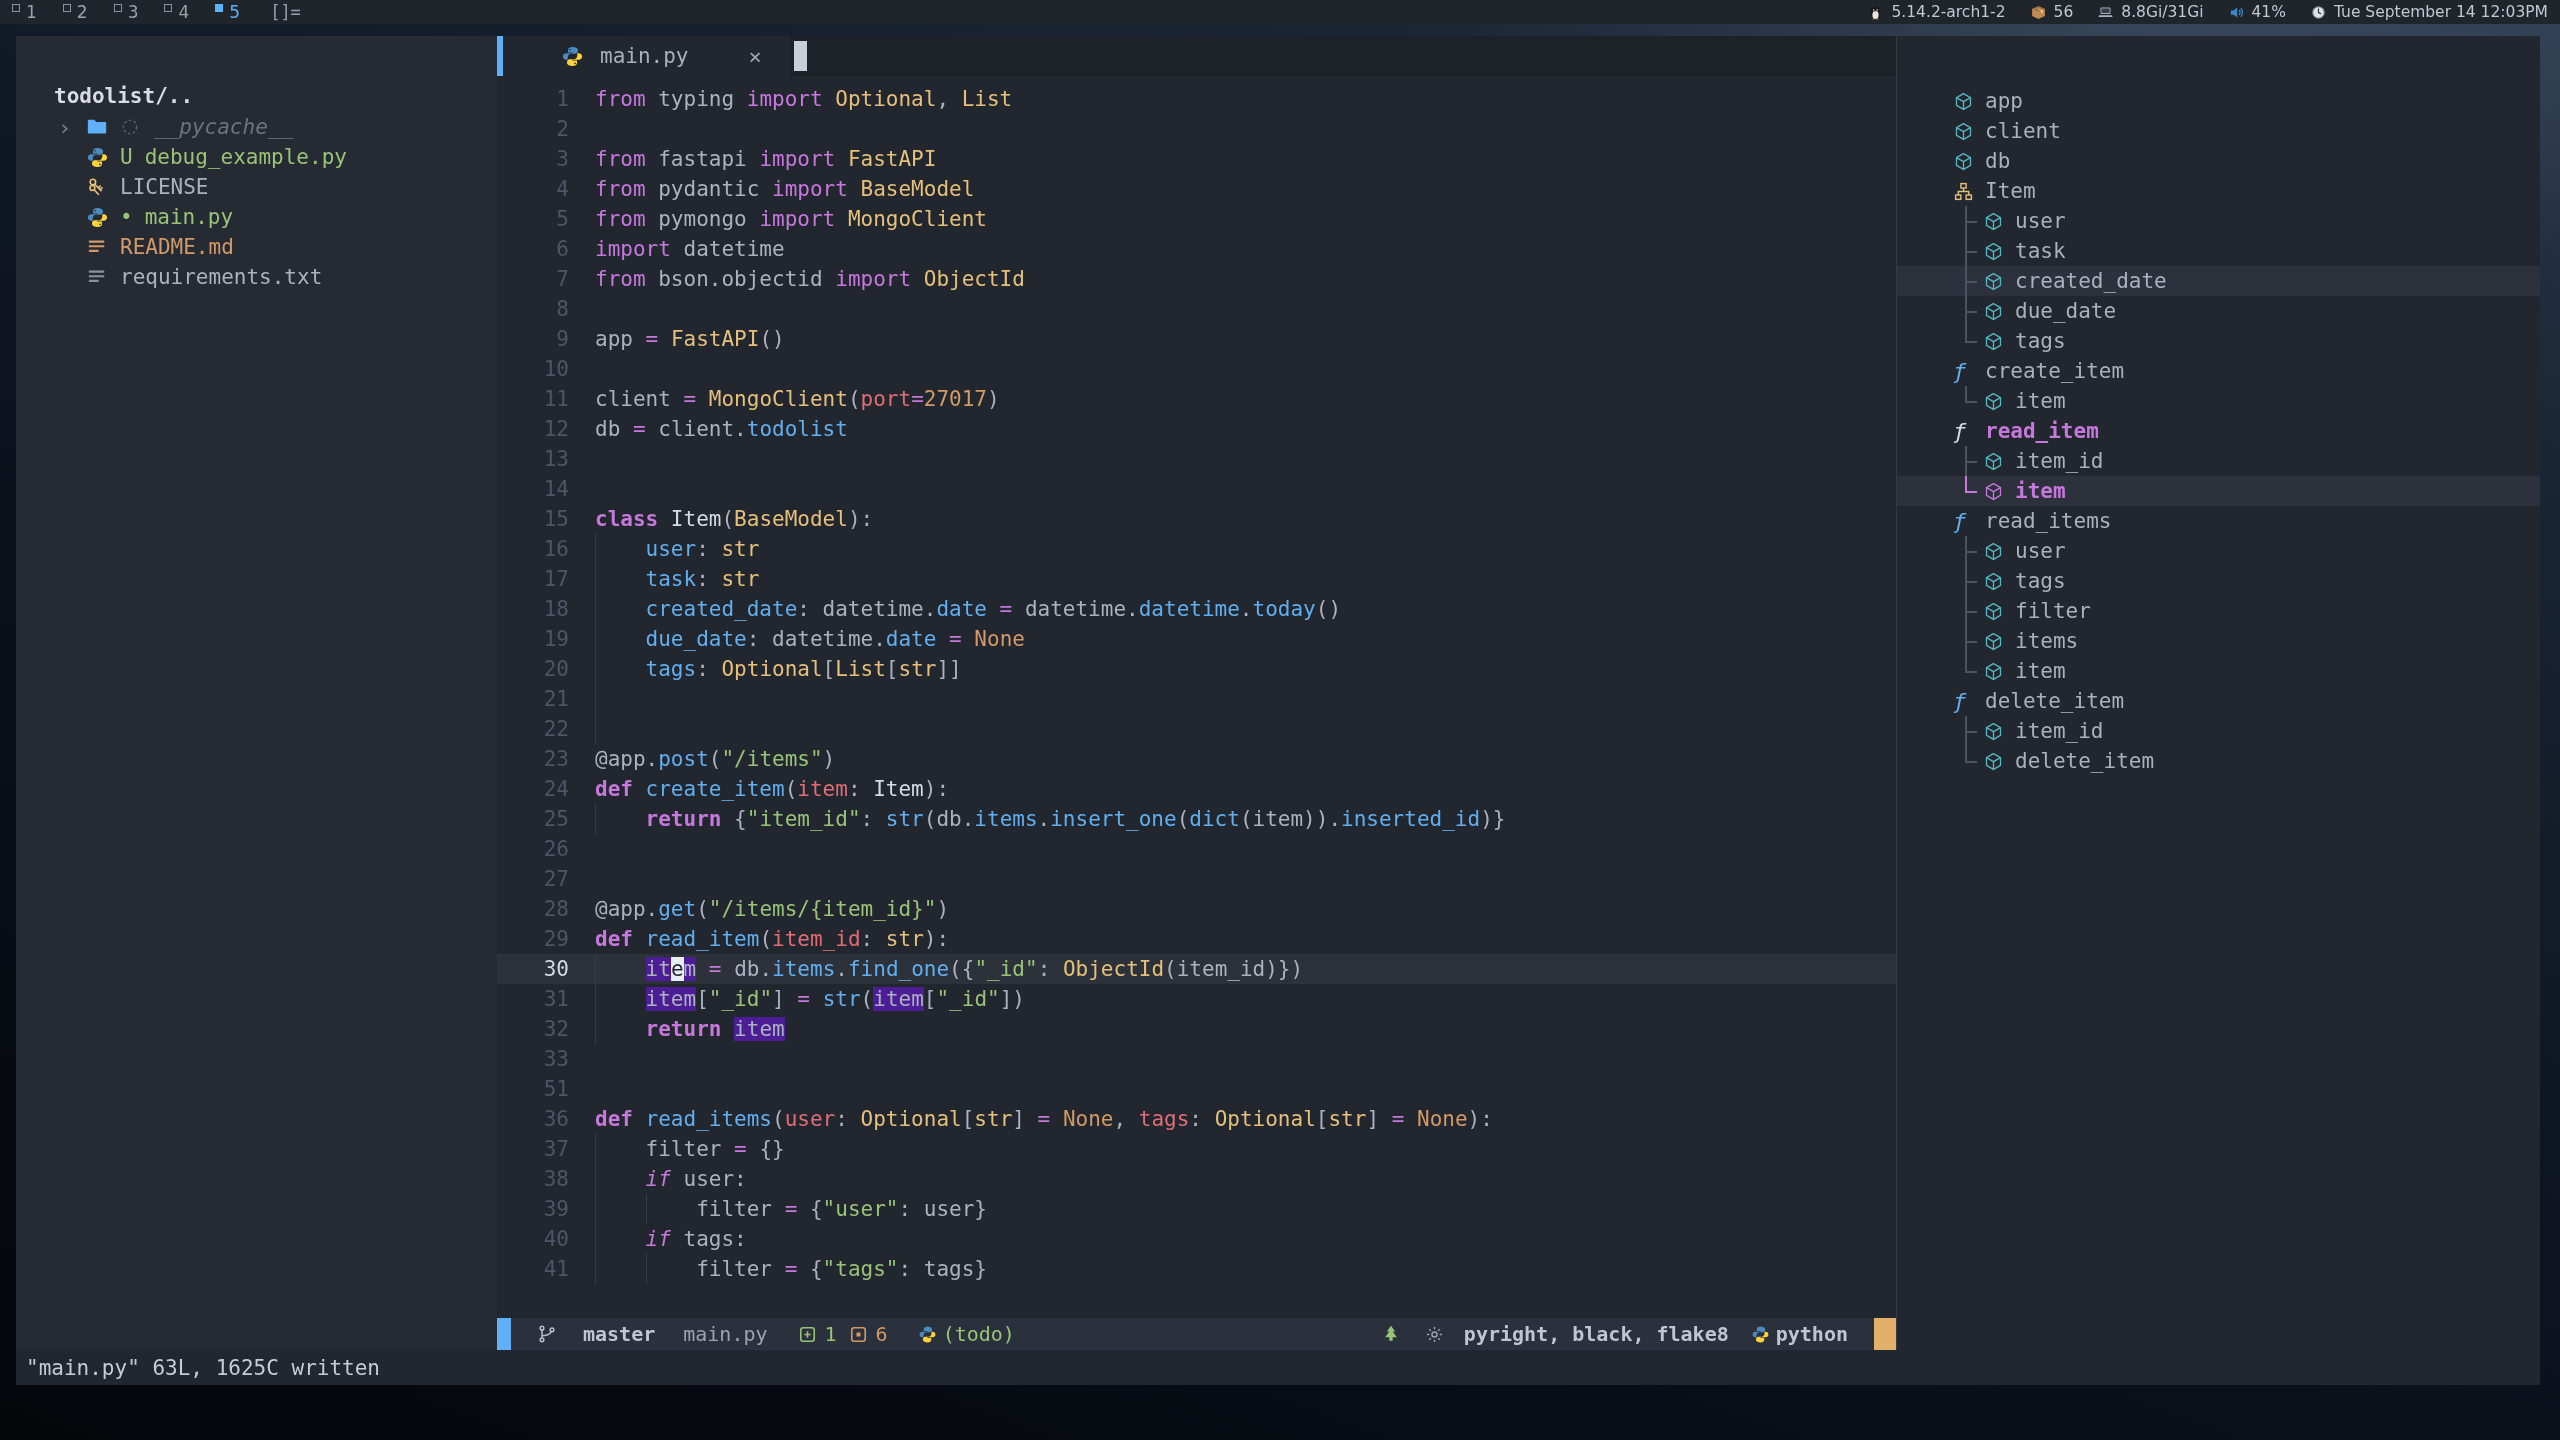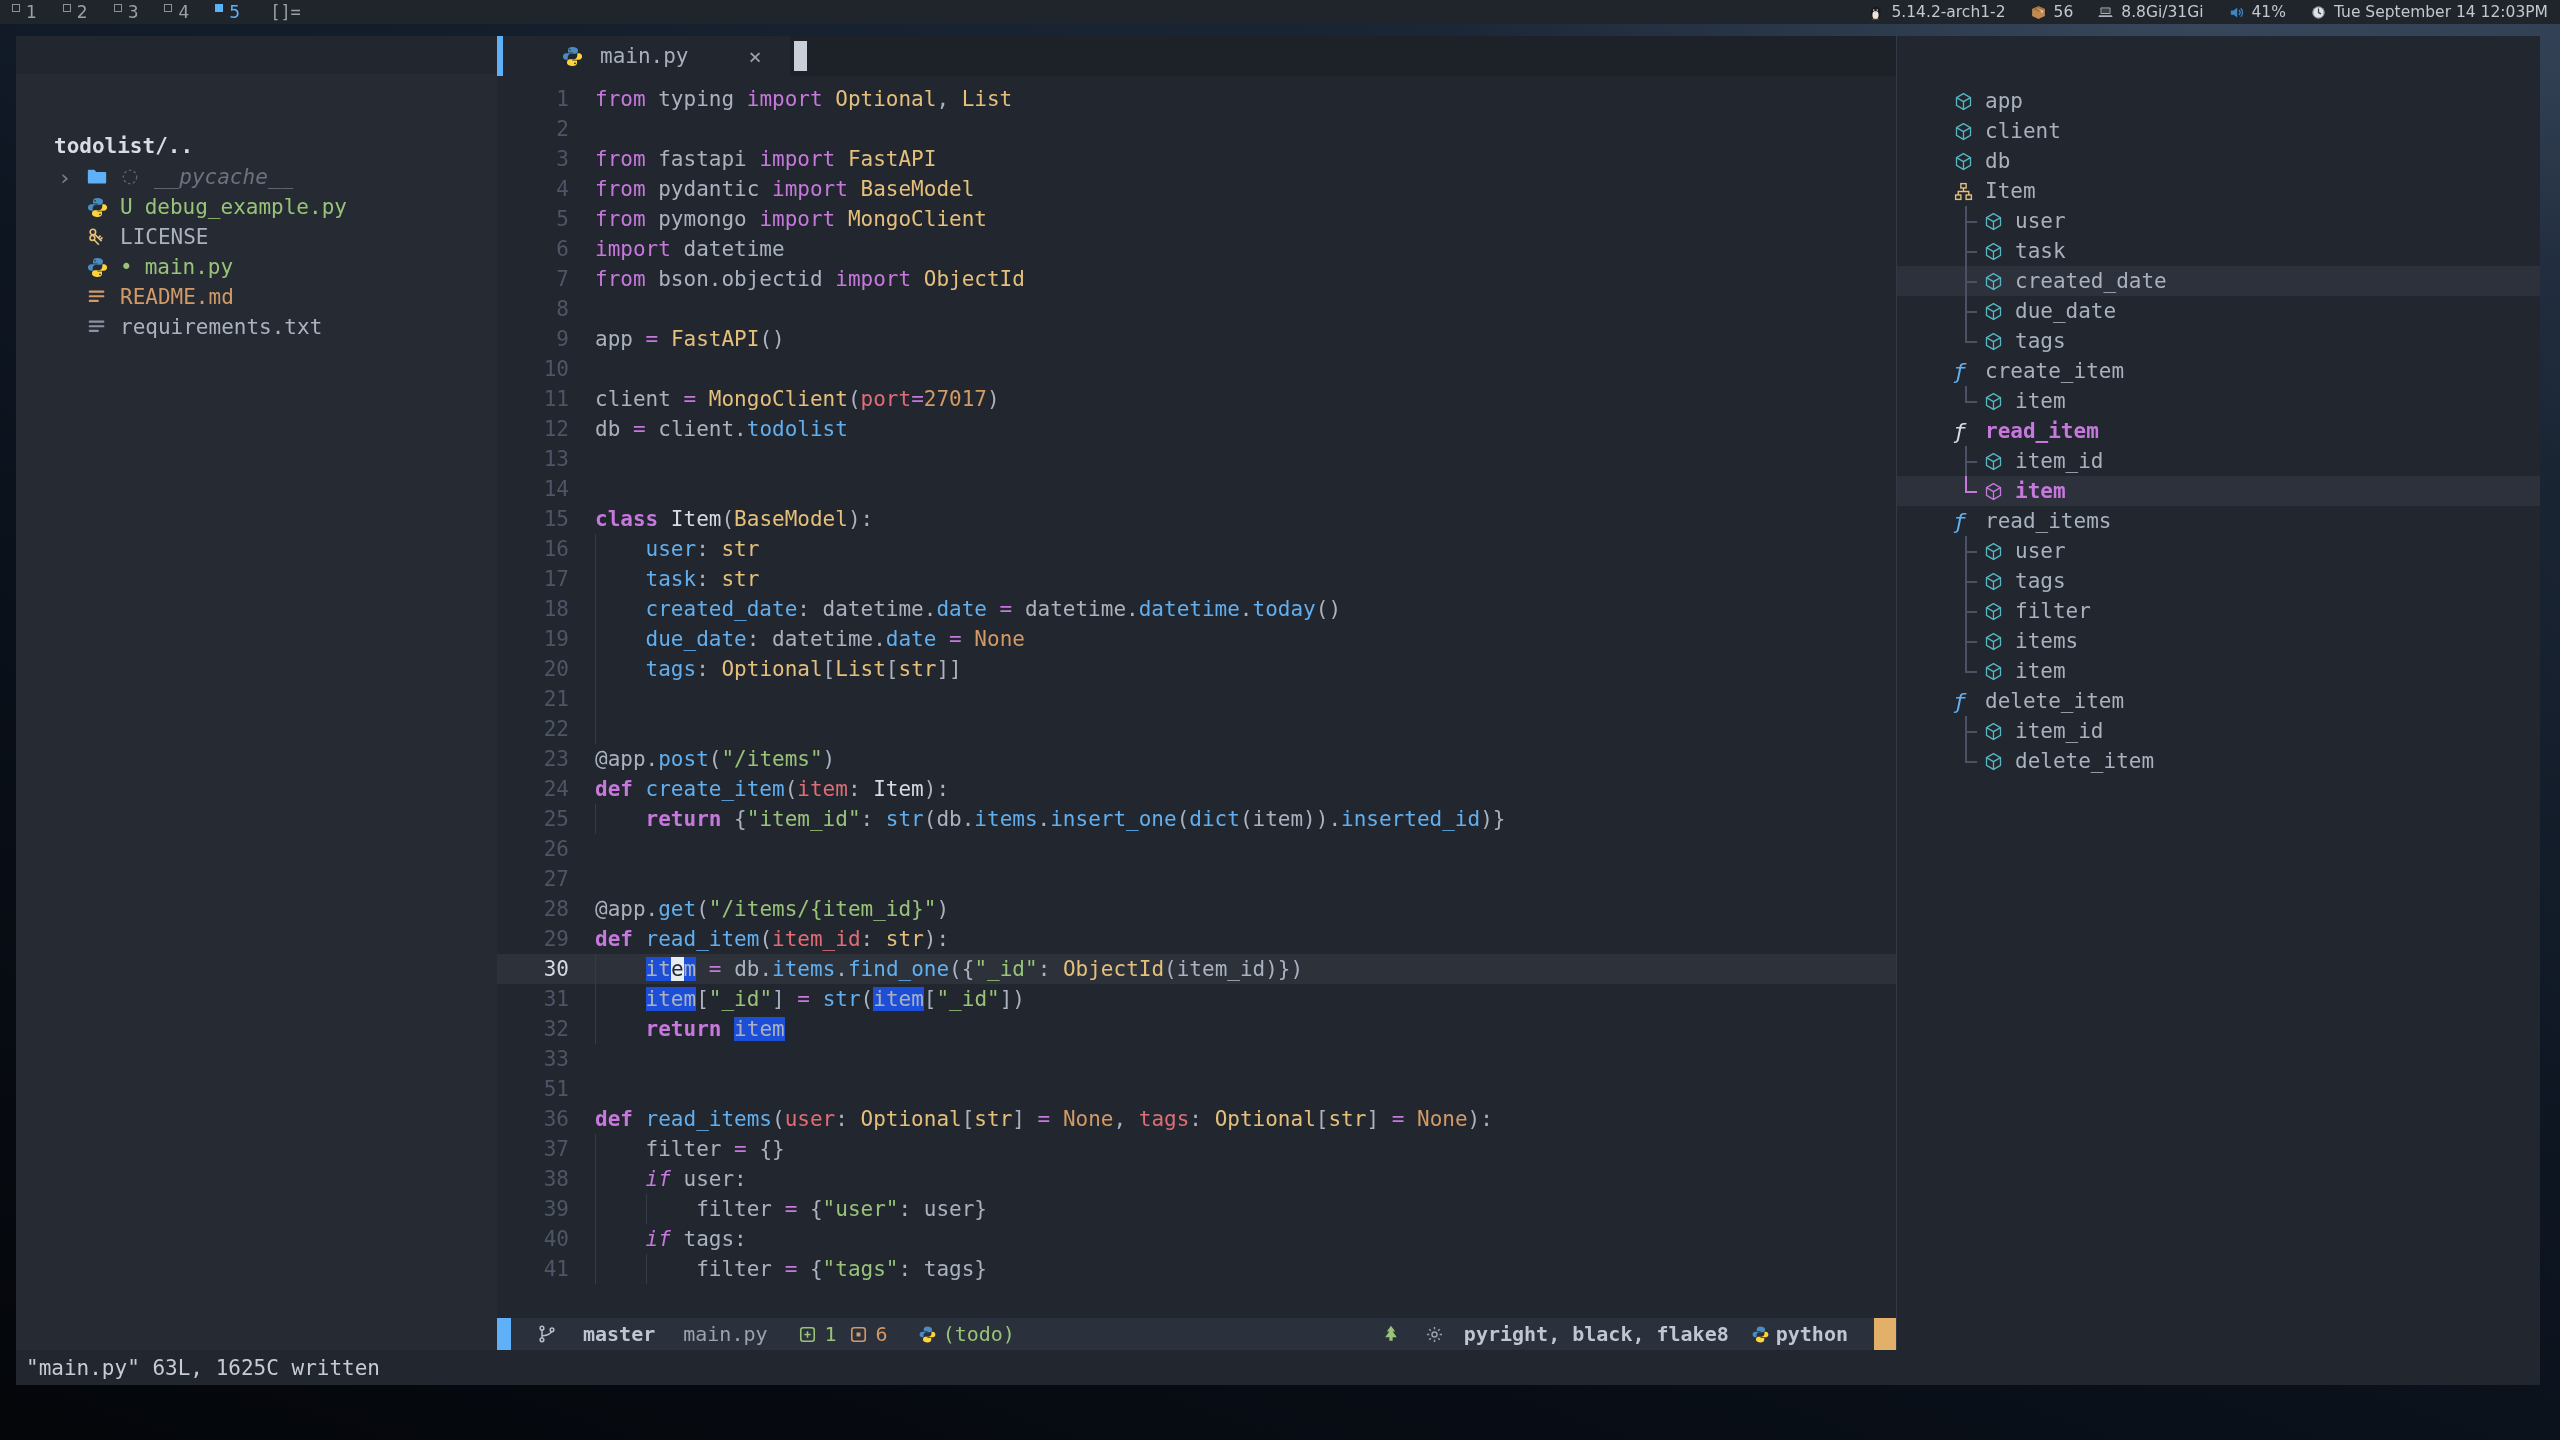--- a/index.html
+++ b/index.html
@@ -19,22 +19,22 @@
   .ws.active .sq{background:#5ab2f8;border-color:#5ab2f8;}
   .ws.active .wsnum{color:#5ab2f8;}
   #layout-glyph{margin-left:30px;font-family:"DejaVu Sans Mono",monospace;font-size:17px;color:#98a0aa;}
   #topbar-status{margin-left:auto;display:flex;align-items:flex-start;gap:24px;}
   .stat{display:flex;align-items:center;gap:7px;font-size:15.5px;color:#c3c8cf;}
   
   #win{position:absolute;left:16px;top:36px;width:2524px;height:1349px;background:#22262e;
     display:flex;flex-direction:column;}
   #main{flex:1;display:flex;min-height:0;}
   
-  #tree{width:481px;flex:none;background:#262a32;padding-top:56px;box-sizing:border-box;
-    font-size:21px;color:#abb2bf;margin-top:38px;}
+  #tree{width:481px;flex:none;background:#262a32;padding-top:44px;box-sizing:border-box;
+    font-size:21px;color:#abb2bf;}
   .troot{height:32px;display:flex;align-items:center;padding-left:38px;
     font-weight:bold;color:#d9dde3;}
   .trow{height:30px;display:flex;align-items:center;padding-left:42px;}
   .tlead{width:28px;flex:none;color:#7a828e;font-size:22px;}
   .ticon{width:34px;flex:none;display:flex;align-items:center;}
   .tstatus{margin-right:12px;}
   .green{color:#98c379}.orange{color:#d19a66}.fgc{color:#abb2bf}
   .dimitalic{color:#6b7280;font-style:italic}
   
   #editor{width:1399px;flex:none;display:flex;flex-direction:column;min-height:0;}
@@ -49,21 +49,21 @@
   .cline{display:flex;height:30px;}
   .cline.curline{background:#2c313a;}
   .lnum{width:72px;flex:none;text-align:right;color:#4d5566;}
   .curline .lnum{color:#d5d9e0;font-weight:normal;}
   .ctext{position:relative;flex:1;padding-left:26px;white-space:pre;color:#abb2bf;}
   .guide{position:absolute;top:0;bottom:0;width:1px;background:#363c47;
     left:calc(26px + var(--c)*1ch);}
   .kw{color:#c678dd}.kwb{color:#c678dd;font-weight:bold}.kwi{color:#c678dd;font-style:italic}
   .op{color:#c678dd}.fn{color:#61afef}.at{color:#61afef}.ty{color:#e5c07b}
   .st{color:#98c379}.nu{color:#d19a66}.pa{color:#e06c75}.cl{color:#d7dbe2}.fg{color:#abb2bf}
-  .hl{background:#1d4ed8;color:#abb2bf}
+  .hl{background:#4c1d95;color:#abb2bf}
   .curch{background:#e8ecf3;color:#23272f}
   
   #statusline{height:32px;flex:none;background:#2b313c;display:flex;align-items:center;
     font-size:20px;color:#9ba3b0;}
   #sl-left-block{width:14px;height:100%;background:#5fb0f8;flex:none;}
   .slgap{margin-left:26px;display:flex;align-items:center;gap:9px;}
   .slbold{font-weight:bold;color:#bfc6d1;}
   #sl-right-block{width:22px;height:100%;background:#e3b06a;flex:none;margin-left:26px;}
   .mlauto{margin-left:auto;}
   

